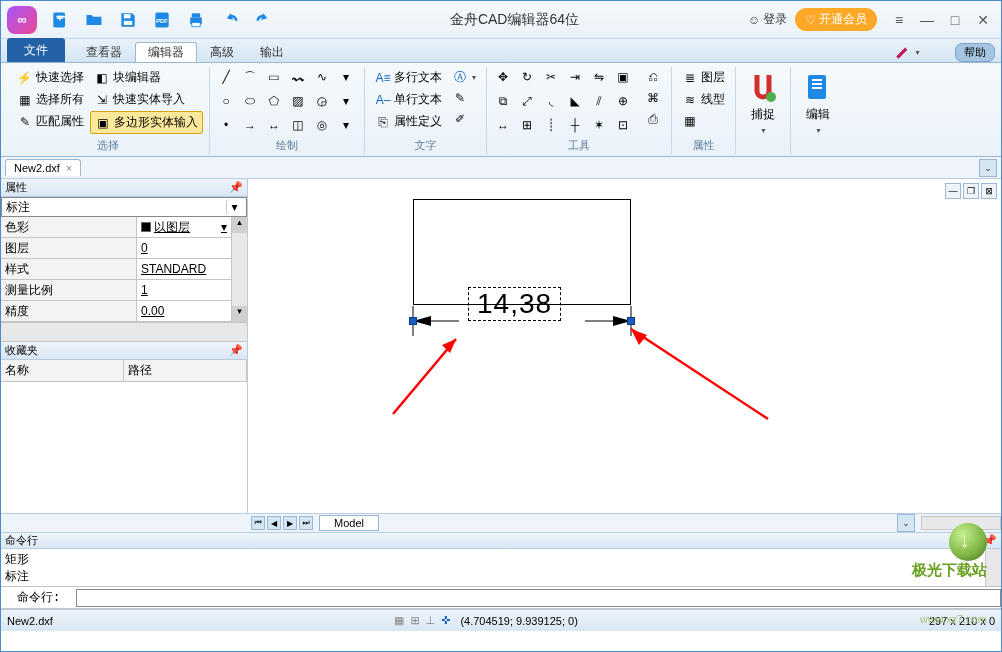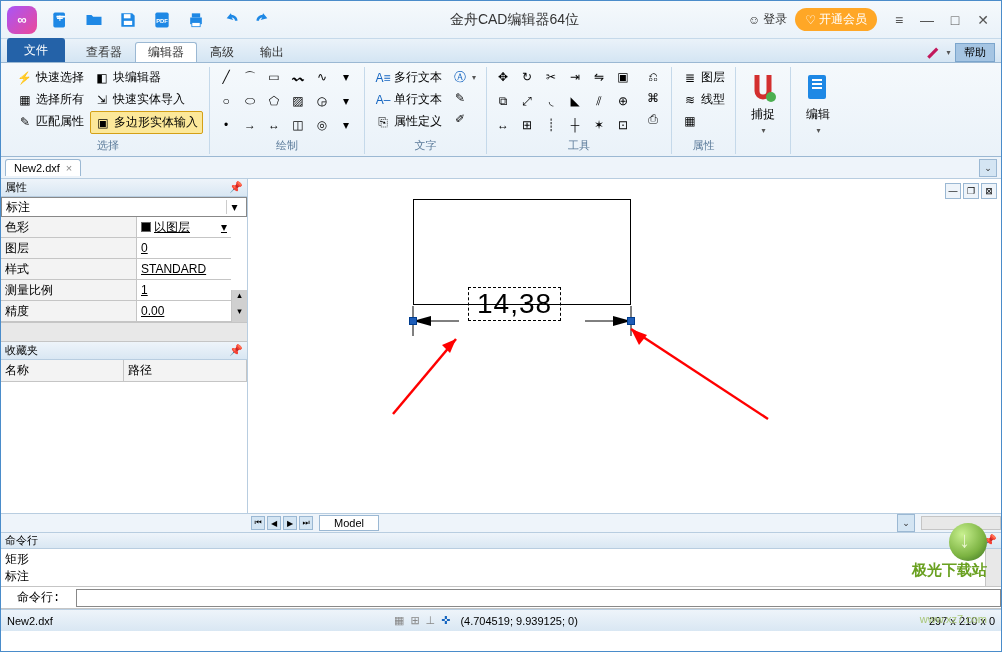--- a/index.html
+++ b/index.html
@@ -15,21 +15,21 @@
 .vip-btn { background: #ffa726; color: #fff; padding: 3px 10px; border-radius: 12px; margin-right: 8px; cursor: pointer; display:flex;align-items:center;gap:3px; }
 .win-btns { display: flex; margin-right: 4px; }
 .win-btn { width: 28px; height: 28px; display:flex;align-items:center;justify-content:center;cursor:pointer;color:#555; font-size:14px;}
 
 
 .tabrow { height: 24px; background: linear-gradient(#eaf2f9,#d4e5f3); display: flex; align-items: flex-end; padding-left: 6px; border-bottom: 1px solid #9bb8d3; }
 .tab { padding: 1px 12px; font-size: 12px; color: #333; cursor: pointer; border: 1px solid transparent; border-bottom: none; border-radius: 3px 3px 0 0; }
 .tab.file { background: #2462a8; color: #fff; margin-right: 8px; padding: 3px 16px; }
 .tab.active { background: #fff; border-color: #9bb8d3; text-align: center; }
 .tab-spacer { flex:1; }
-.help-btn { background:#a5c5e3; border:1px solid #7ba5cc; padding:1px 8px; margin-right:6px; border-radius:0; cursor:pointer; font-size:11px;}
+.help-btn { background:#a5c5e3; border:1px solid #7ba5cc; padding:1px 8px; margin-right:6px; border-radius:7px; cursor:pointer; font-size:11px;margin-left:31px;}
 
 
 .ribbon { height: 94px; background: linear-gradient(#f5f9fc,#eaf2f9); border-bottom: 1px solid #9bb8d3; display: flex; padding: 4px 6px 2px; }
 .rgroup { border-right: 1px solid #c5d9ea; padding: 0 6px; display:flex; flex-direction:column; }
 .rgroup-body { flex:1; display:flex; align-items:flex-start; gap:2px; }
 .rgroup-label { text-align:center; font-size:11px; color:#5a7a99; height:16px; cursor:default; }
 .r-item { display:flex; align-items:center; gap:3px; padding:2px 4px; cursor:pointer; font-size:12px; border-radius:2px; }
 .r-item.big { flex-direction:column; width:42px; text-align:center; padding-top:4px;}
 .r-icon { width:16px; height:16px; display:inline-flex; align-items:center;justify-content:center;}
 .r-icon-big { width:32px; height:32px; }
@@ -52,21 +52,21 @@
 .panel-header { height:18px; background:linear-gradient(#eef4fa,#d9e7f3); border-bottom:1px solid #b8cde0; display:flex; align-items:center; padding:0 4px; font-size:11px; }
 .panel-header .pin { margin-left:auto; cursor:pointer; }
 .prop-sel { height:20px; border:1px solid #888; display:flex; align-items:center; padding:0 4px; background:#fff;}
 .prop-sel .dd { margin-left:auto; width:16px; text-align:center; cursor:pointer; border-left:1px solid #ccc;}
 .prop-row { display:flex; border-bottom:1px solid #c5c5c5; height:21px; }
 .prop-row .k { width:136px; padding:2px 4px; border-right:1px solid #c5c5c5; background:#f3f3f3;}
 .prop-row .v { flex:1; padding:2px 4px; display:flex; align-items:center;text-decoration:underline; }
 .prop-row .v .dd { margin-left:auto; cursor:pointer; }
 .prop-scroll { width:16px; background:#e8e8e8; border-left:1px solid #c5c5c5; display:flex; flex-direction:column;}
 .prop-scroll .ar { height:16px; text-align:center; font-size:9px; background:#d0d0d0; cursor:pointer;}
-.prop-wrap { display:flex; flex:0 0 auto;align-items:flex-end; }
+.prop-wrap { display:flex; flex:0 0 auto; }
 .prop-body { flex:1; }
 .fav-body { flex:1; background:#fff; }
 .fav-head { display:flex; border-bottom:1px solid #c5c5c5; background:#f3f3f3; }
 .fav-head div { flex:1; padding:2px 4px; border-right:1px solid #c5c5c5; }
 
 .canvas-wrap { flex:1; position:relative; background:#fff; }
 .canvas-icons { position:absolute; top:4px; right:4px; display:flex; gap:2px; }
 .canvas-icons div { width:16px; height:16px; border:1px solid #9bb8d3; background:#eef4fa; font-size:9px; display:flex;align-items:center;justify-content:center;cursor:pointer;}
 
 

